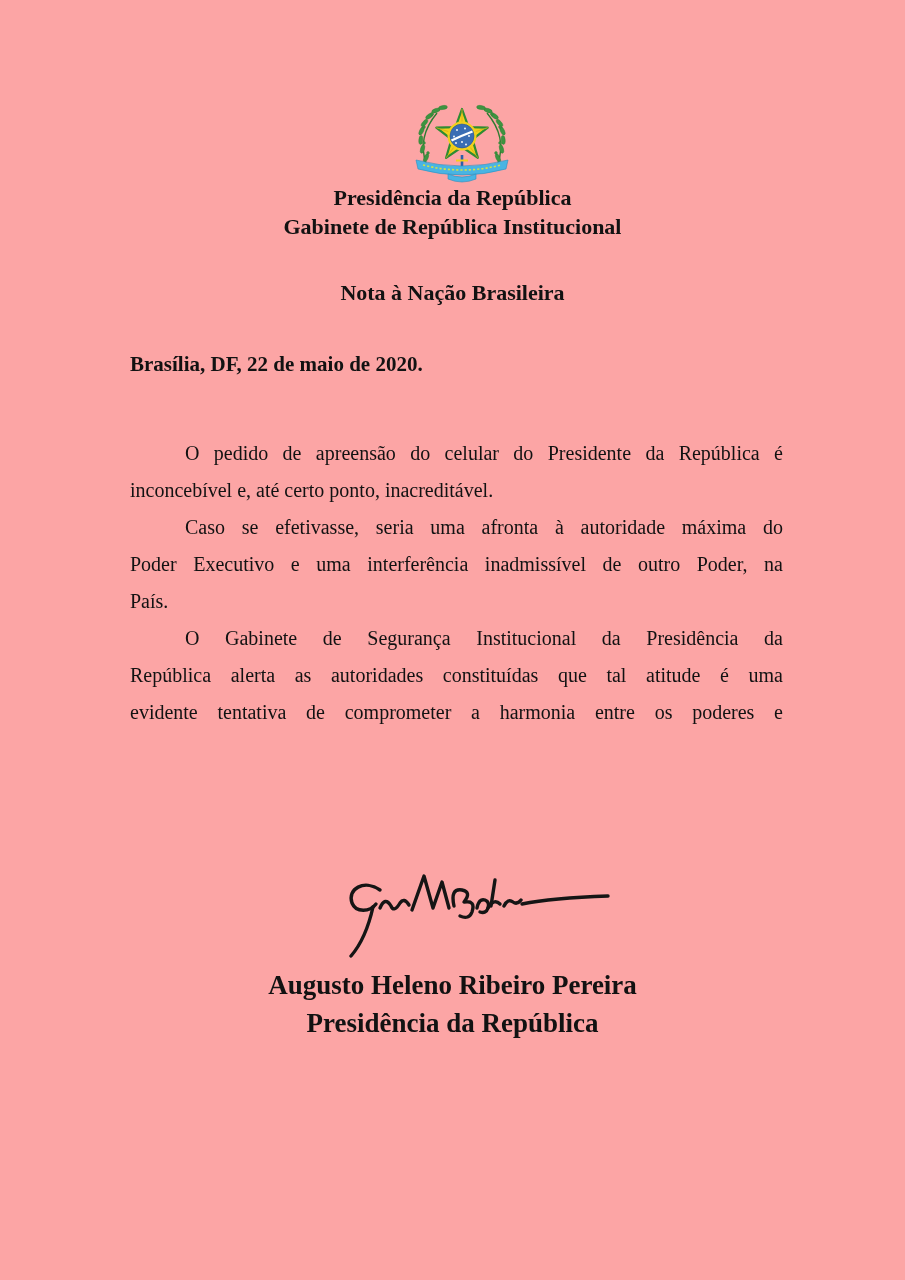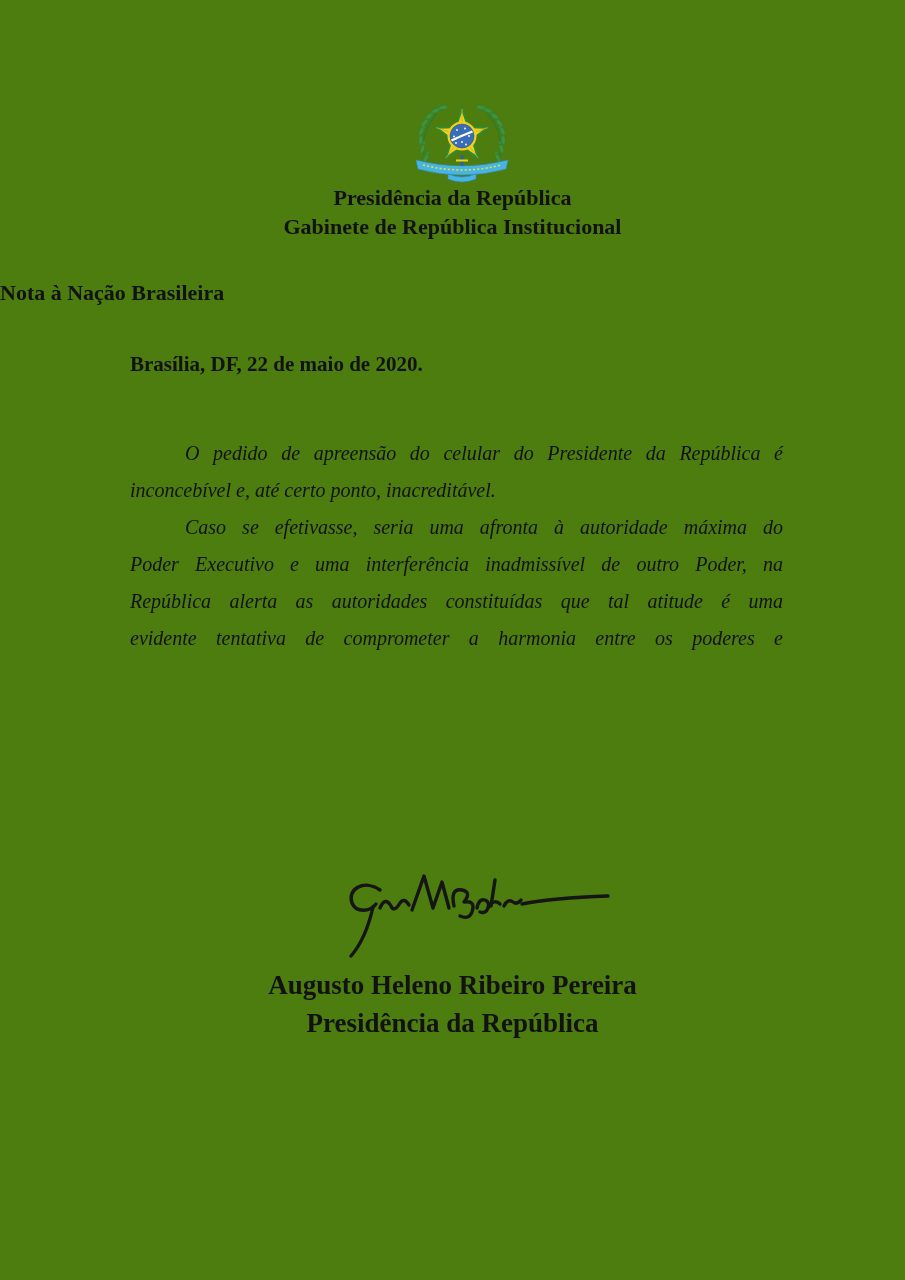--- a/index.html
+++ b/index.html
@@ -1,41 +1,41 @@
 <!DOCTYPE html>
 <html><head>
 <meta charset="utf-8">
 <style>
   html,body{margin:0;padding:0;background:#e8e8e8;}
   .page{
     position:relative;
     width:905px;height:1280px;
-    background:#4d7c0f;
+    background:#fca5a5;
     margin:0 auto;
     font-family:"Liberation Serif","DejaVu Serif",serif;
     color:#121212;
     overflow:hidden;
   }
   .emblem{position:absolute;left:410px;top:99px;width:104px;height:84px;}
   .org-header{
     position:absolute;left:0;top:183px;width:905px;
     text-align:center;font-weight:bold;font-size:22px;line-height:29px;
   }
   .doc-title{
     position:absolute;left:0;top:280px;width:905px;
-    font-weight:bold;font-size:22px;
+    text-align:center;font-weight:bold;font-size:22px;
   }
   .dateline{
     position:absolute;left:130px;top:352px;width:660px;
     font-size:21px;
     font-weight:bold;
   }
   .body-text{
     position:absolute;left:130px;top:435px;width:653px;
-    font-size:20px;line-height:37px;font-style:italic;
+    font-size:20px;line-height:37px;
   }
   .bline{text-align:justify;text-align-last:justify;}
   .bline.lastline{text-align-last:left;}
   .bline.indent{text-indent:55px;}
   .sig-svg{position:absolute;left:322px;top:862px;width:290px;height:96px;}
   .sig-block{
     position:absolute;left:70px;top:967px;width:765px;
     text-align:center;font-weight:bold;font-size:27px;line-height:37.5px;
   }
 </style>
@@ -110,20 +110,22 @@
 
   <div class="doc-title">Nota à Nação Brasileira</div>
 
   <div class="dateline">Brasília, DF, 22 de maio de 2020.</div>
 
   <div class="body-text">
     <div class="bline indent">O pedido de apreensão do celular do Presidente da República é</div>
     <div class="bline lastline">inconcebível e, até certo ponto, inacreditável.</div>
     <div class="bline indent">Caso se efetivasse, seria uma afronta à autoridade máxima do</div>
     <div class="bline">Poder Executivo e uma interferência inadmissível de outro Poder, na</div>
+    <div class="bline lastline">País.</div>
+    <div class="bline indent">O Gabinete de Segurança Institucional da Presidência da</div>
     <div class="bline">República alerta as autoridades constituídas que tal atitude é uma</div>
     <div class="bline">evidente tentativa de comprometer a harmonia entre os poderes e</div>
   </div>
 
   <svg class="sig-svg" viewBox="0 0 290 96" xmlns="http://www.w3.org/2000/svg" fill="none" stroke="#151515" stroke-width="3.4" stroke-linecap="round" stroke-linejoin="round">
     <path d="M58 28 C42 17 25 27 30 41 C34 51 48 50 54 42"></path>
     <path d="M51 45 C47 63 41 80 29 94"></path>
     <path d="M58 46 Q63 34 69 44 Q72 51 78 41 Q82 35 87 43"></path>
     <path d="M90 48 L102 14 L111 46 L120 20 L127 46"></path>
     <path d="M132 44 Q128 26 140 28 Q150 30 142 40 Q154 38 150 50 Q147 58 138 54"></path>

